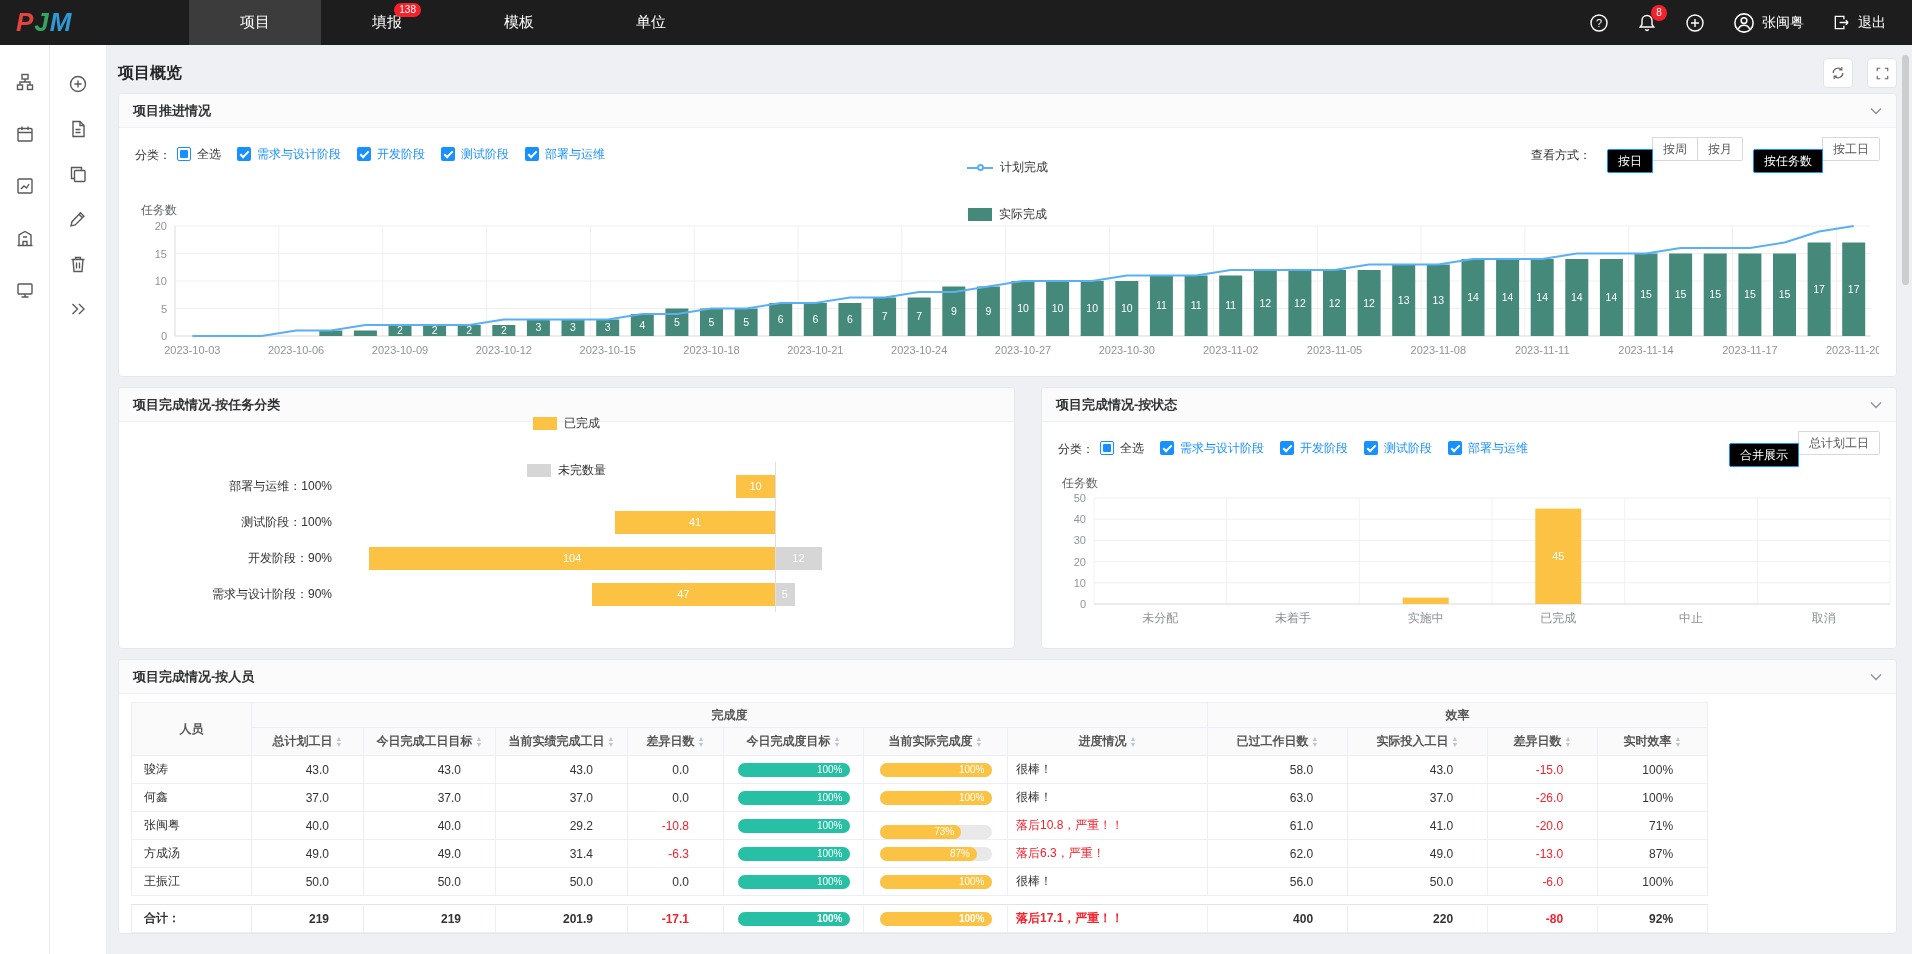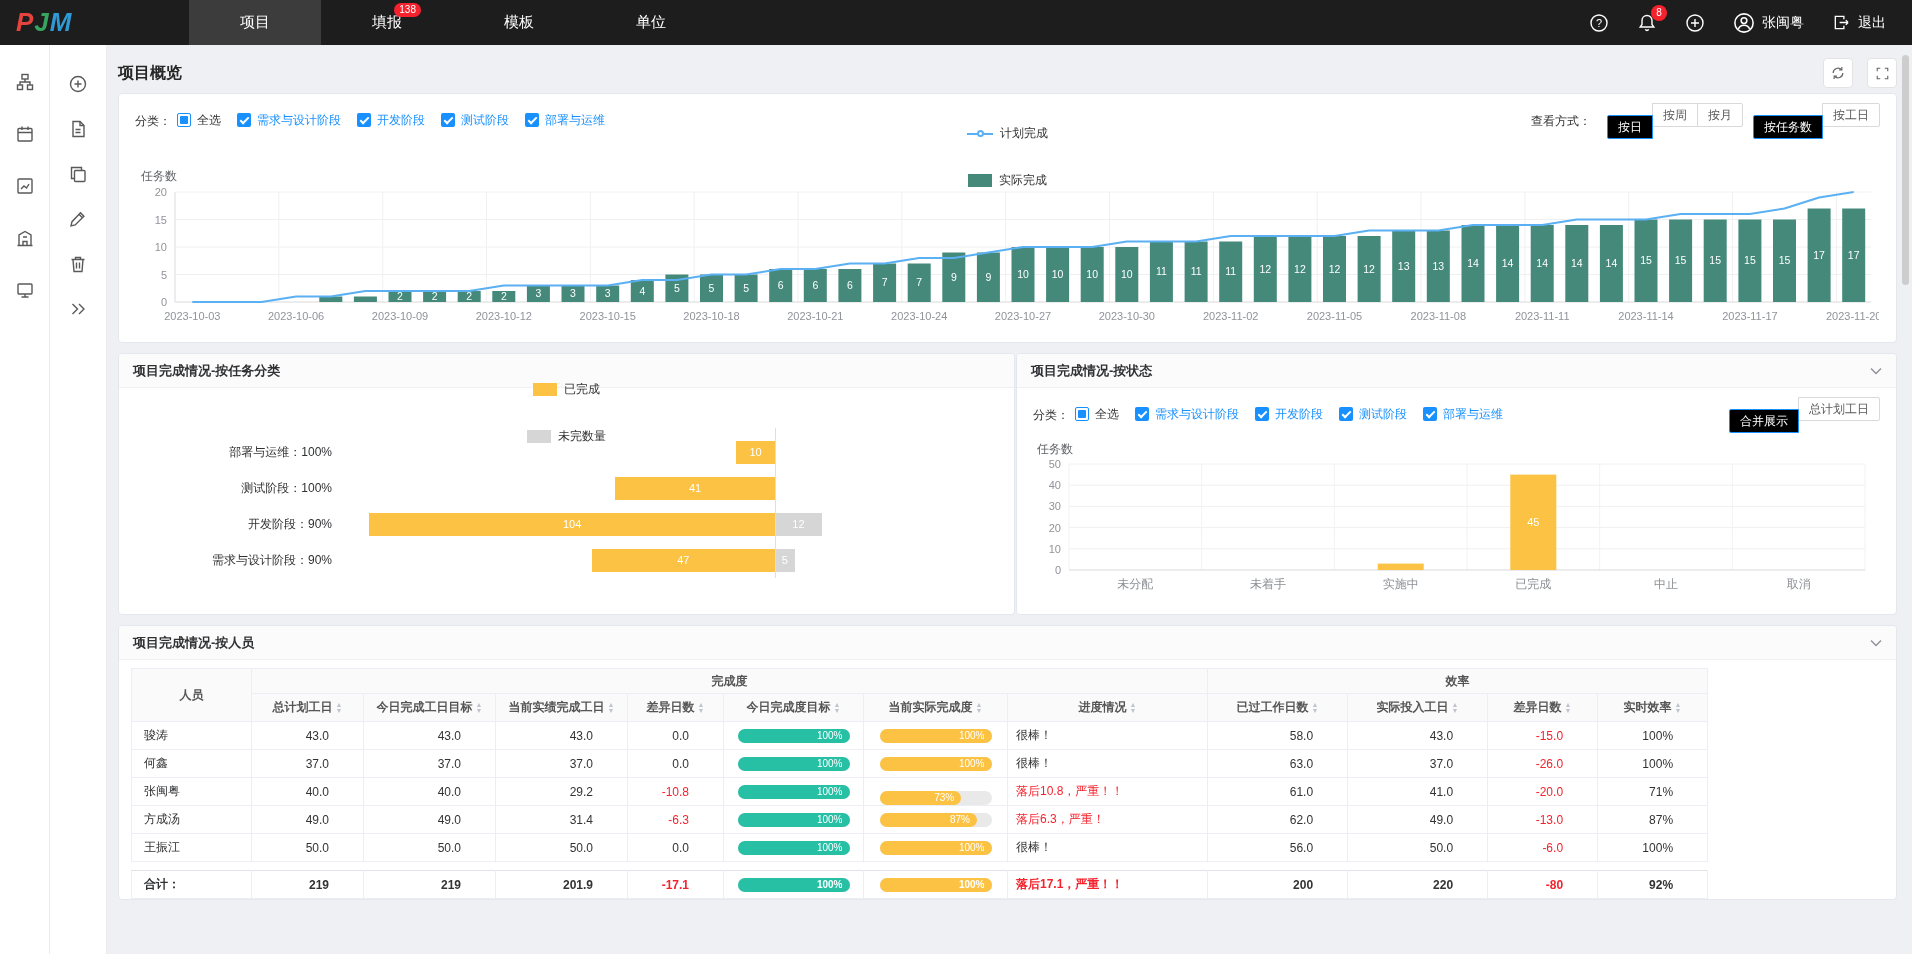--- a/index.html
+++ b/index.html
@@ -211,20 +211,28 @@
         </span>
         <span class="icon-btn">
           <svg width="15" height="15" viewBox="0 0 20 20" fill="none" stroke="currentColor" stroke-width="1.5">
               <path d="M3 7V3h4M13 3h4v4M17 13v4h-4M7 17H3v-4"></path>
             </svg>
         </span>
       </span>
     </div>
 
     <div class="card">
+      <div class="card-head">
+        <span class="card-title">项目推进情况</span>
+        <span class="collapse-icon">
+            <svg width="12" height="8" viewBox="0 0 12 8" fill="none" stroke="currentColor" stroke-width="1.5">
+              <path d="M1 1.5l5 5 5-5"></path>
+            </svg>
+          </span>
+      </div>
       <div class="filter-row">
         <span class="filter-label">分类：</span>
         <span id="cats-trend"><span class="cb-item">
               <span class="cb ind"></span>
               <span class="cb-text dark">全选</span>
             </span><span class="cb-item">
               <span class="cb"></span>
               <span class="cb-text">需求与设计阶段</span>
             </span><span class="cb-item">
               <span class="cb"></span>
@@ -395,21 +403,21 @@
             <text x="1205.5" y="154" font-size="11" fill="#909399" text-anchor="middle">2023-11-05</text>
             <text x="1309.3" y="154" font-size="11" fill="#909399" text-anchor="middle">2023-11-08</text>
             <text x="1413.2" y="154" font-size="11" fill="#909399" text-anchor="middle">2023-11-11</text>
             <text x="1517.0" y="154" font-size="11" fill="#909399" text-anchor="middle">2023-11-14</text>
             <text x="1620.9" y="154" font-size="11" fill="#909399" text-anchor="middle">2023-11-17</text>
             <text x="1724.7" y="154" font-size="11" fill="#909399" text-anchor="middle">2023-11-20</text>
           </svg>
         </div>
     </div>
 
-    <div style="display:flex; gap:1px;">
+    <div style="display:flex; gap:26px;">
 
       <div class="card" style="width:897px; margin-bottom:10px;">
         <div class="card-head">
           <span class="card-title">项目完成情况-按任务分类</span>
         </div>
         <div class="hbar-wrap">
           <div class="legend-row" id="cat-legend">
               <span class="legend-item">
                 <span class="legend-rect" style="background: rgb(251, 194, 67);"></span>
                 <span>已完成</span>
@@ -778,21 +786,21 @@
                   <div class="pbar">
                     <div class="pbar-fill teal" style="width: 100%;">100%</div>
                   </div>
                 </td>
                 <td>
                   <div class="pbar">
                     <div class="pbar-fill yellow" style="width: 100%;">100%</div>
                   </div>
                 </td>
                 <td class="status-cell red">落后17.1，严重！！</td>
-                <td class="num">200</td>
+                <td class="num">400</td>
                 <td class="num">220</td>
                 <td class="num red">-80</td>
                 <td class="num">92%</td>
               </tr>
             </tbody>
         </table>
       </div>
     </div>
   </div>
 </div>

